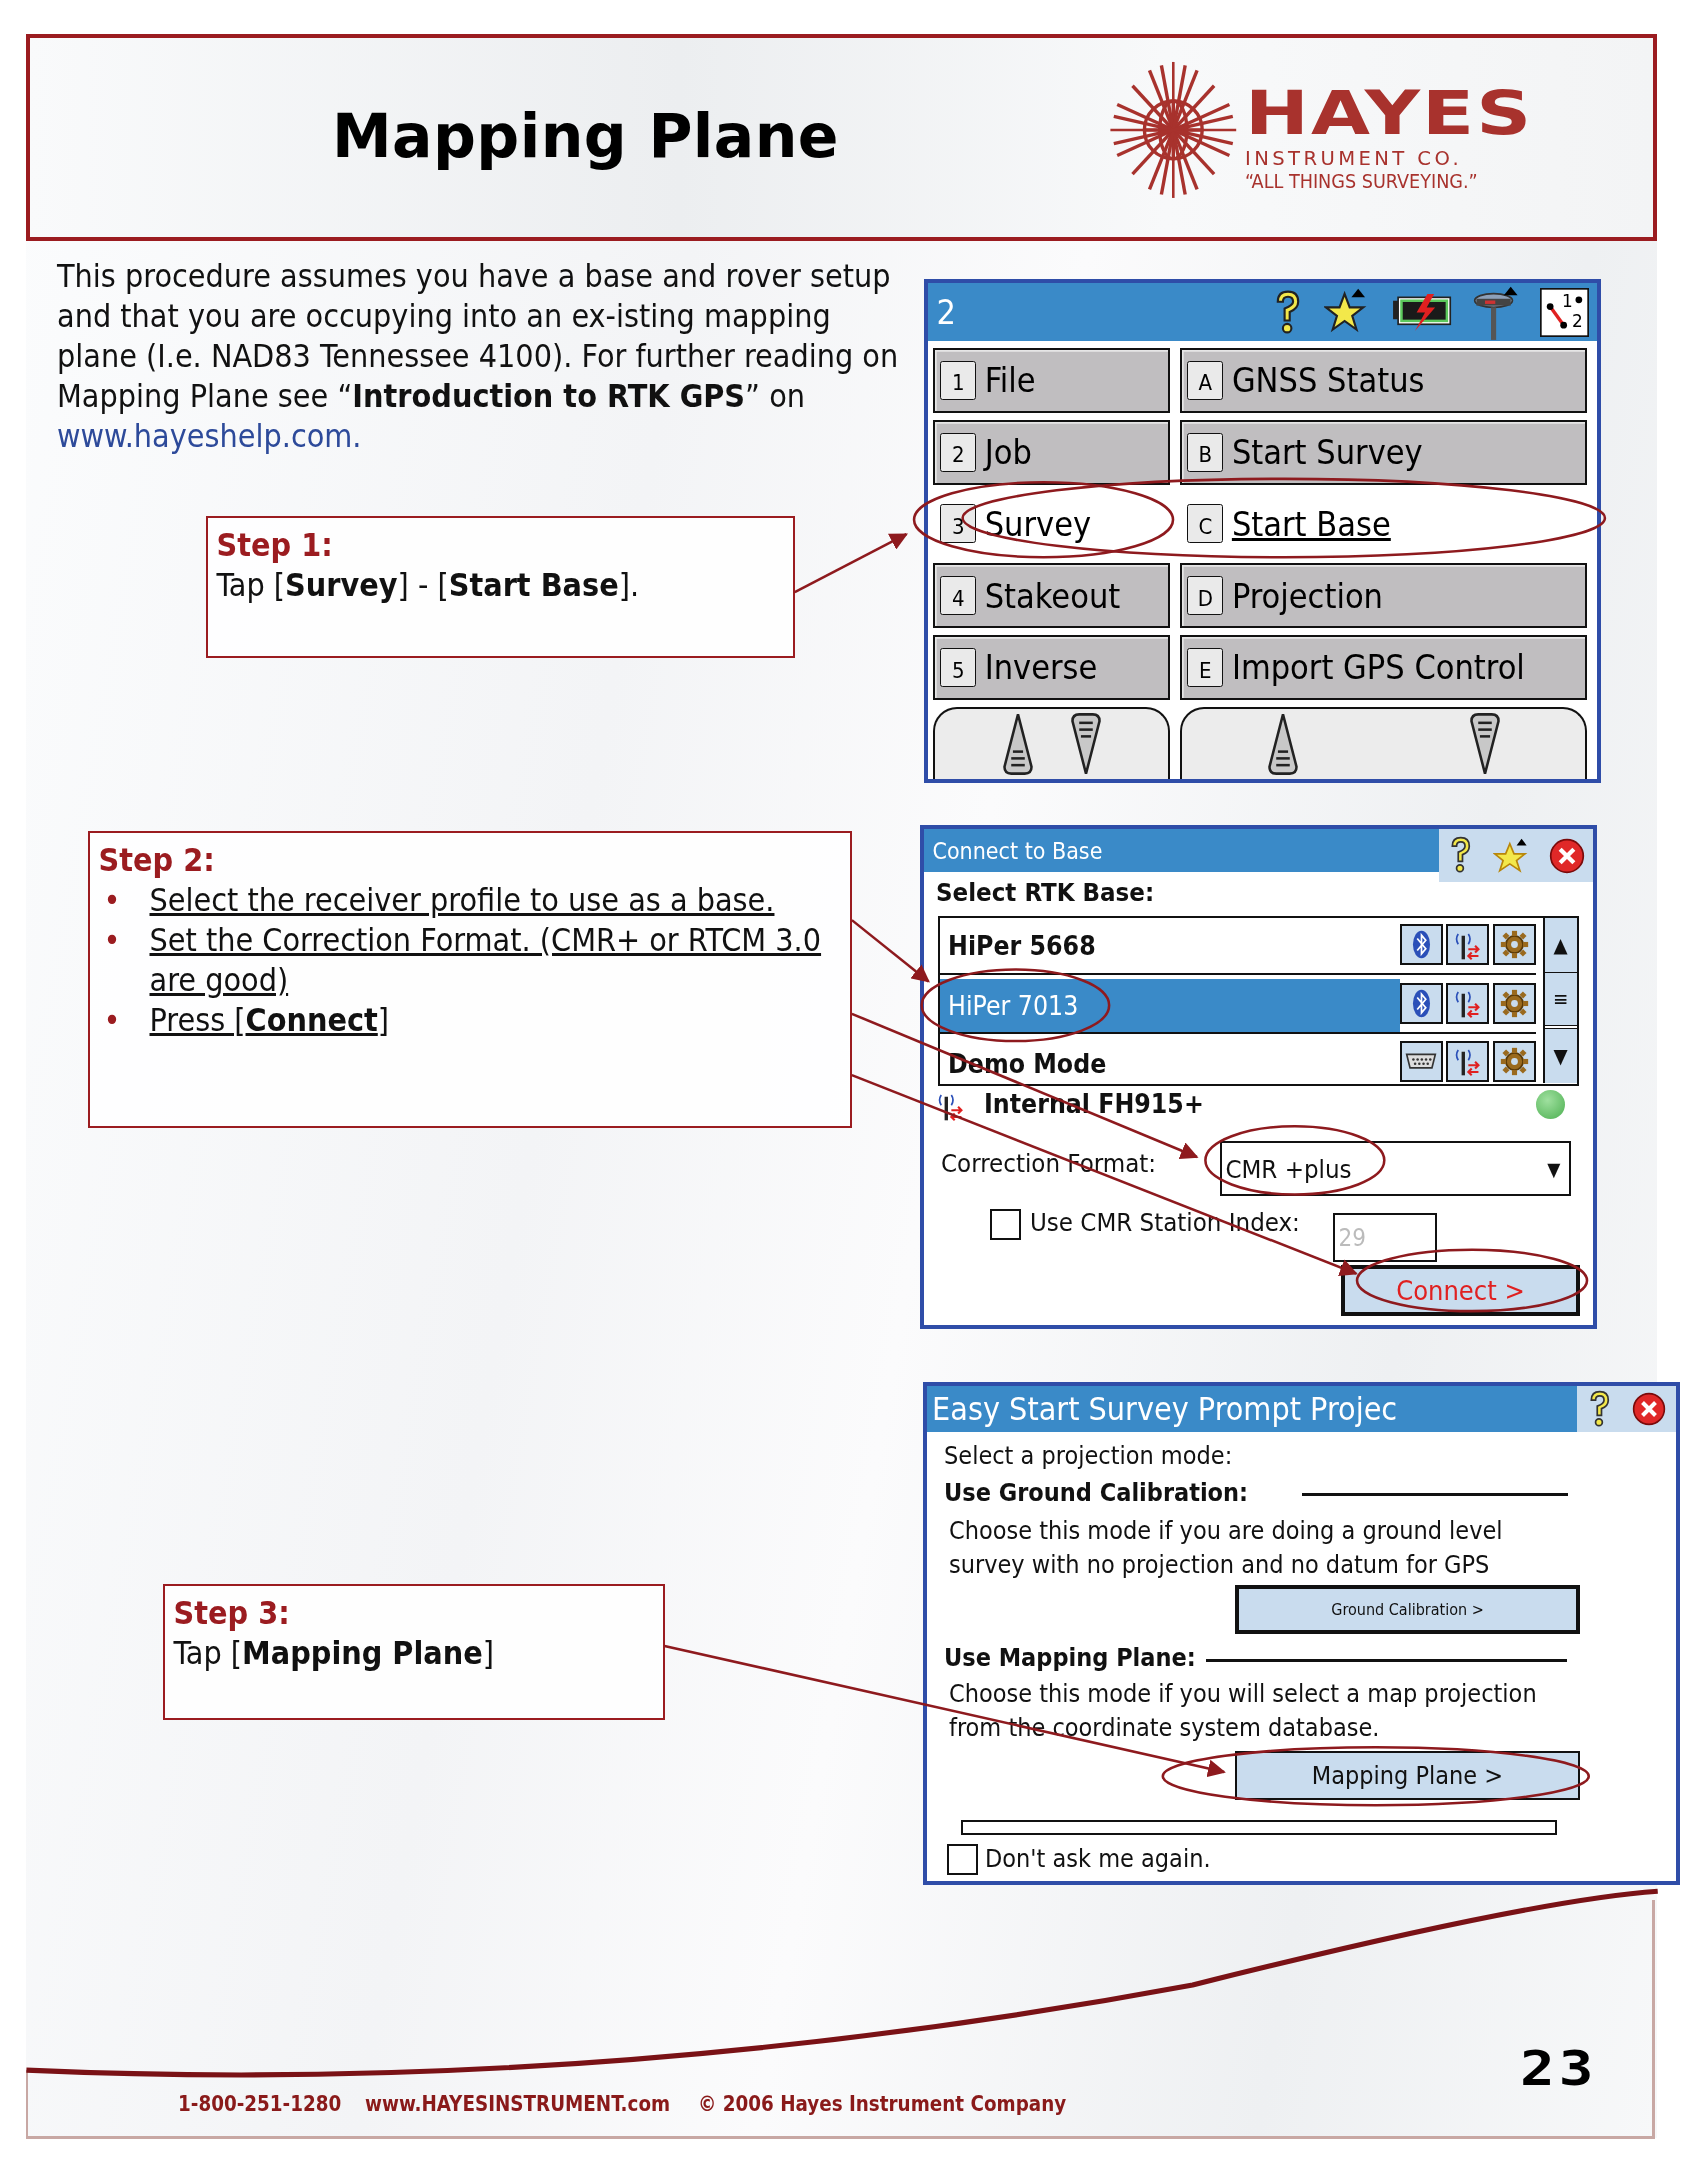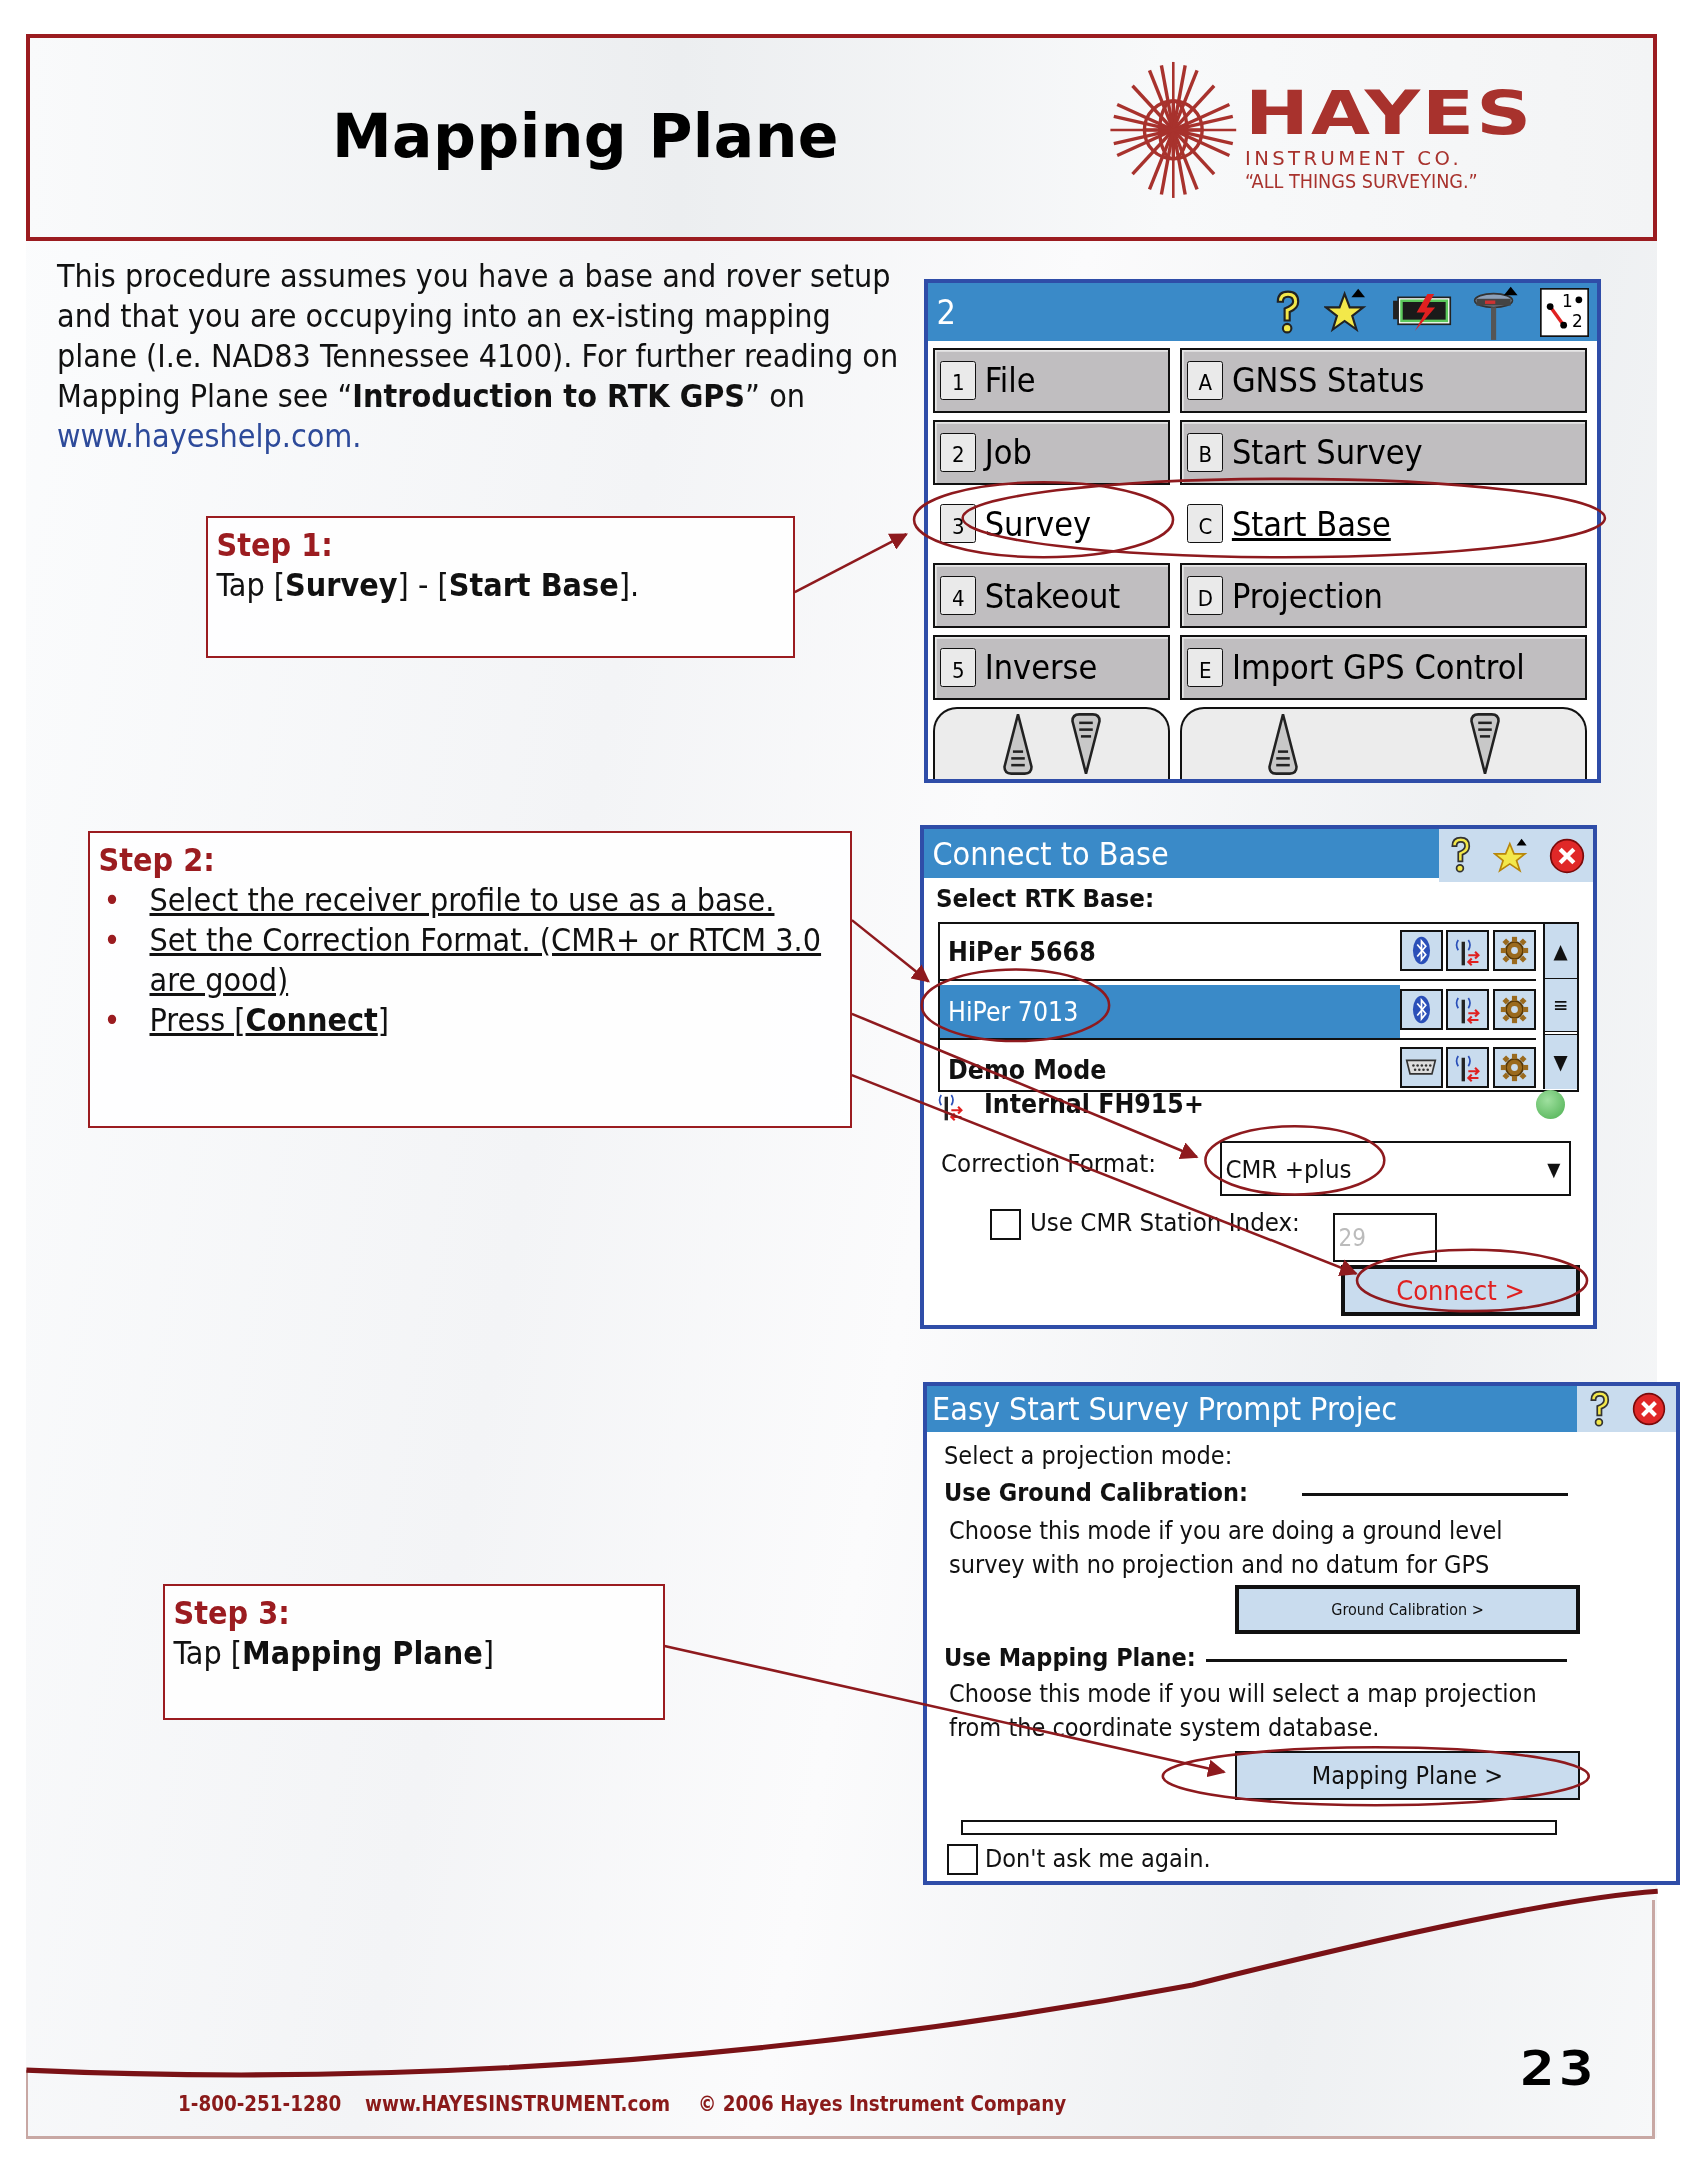--- a/index.html
+++ b/index.html
@@ -233,21 +233,21 @@
 <div class="abs step-box" style="left:88px; top:831px; width:764px; height:297px;">
   <span class="step-title">Step 2:</span>
   <ul class="step-list">
     <li>Select the receiver profile to use as a base.</li>
     <li>Set the Correction Format. (CMR+ or RTCM 3.0 are good)</li>
     <li><span>Press [</span><b>Connect</b><span>]</span></li>
   </ul>
 </div>
 
 <div class="abs screen" style="left:920px; top:825px; width:677px; height:504px;">
-  <div class="titlebar" style="height:49px; font-size:32px;">
+  <div class="titlebar" style="height:43px; font-size:23px;">
     <span>Connect to Base</span>
     <div class="tb-icons lightbg" style="height:53px; gap:19px;">
       <svg width="25.6" height="39" viewBox="0 0 30 46">
           <path d="M5 12 Q5 2 15 2 Q25 2 25 12 Q25 19 17 22 L17 30 L12 30 L12 19 Q20 16 20 12 Q20 7 15 7 Q10 7 10 12 Z" fill="#f3e84a" stroke="#333" stroke-width="2"></path>
           <circle cx="14" cy="38" r="4" fill="#f3e84a" stroke="#333" stroke-width="2"></circle>
         </svg>
       <svg width="37" height="37" viewBox="0 0 44 44">
           <polygon points="20,8 25,20 38,20 28,28 32,40 20,32 8,40 12,28 2,20 15,20" fill="#f3e84a" stroke="#b8860b" stroke-width="2"></polygon>
           <polygon points="34,2 40,10 28,10" fill="#000"></polygon>
         </svg>

